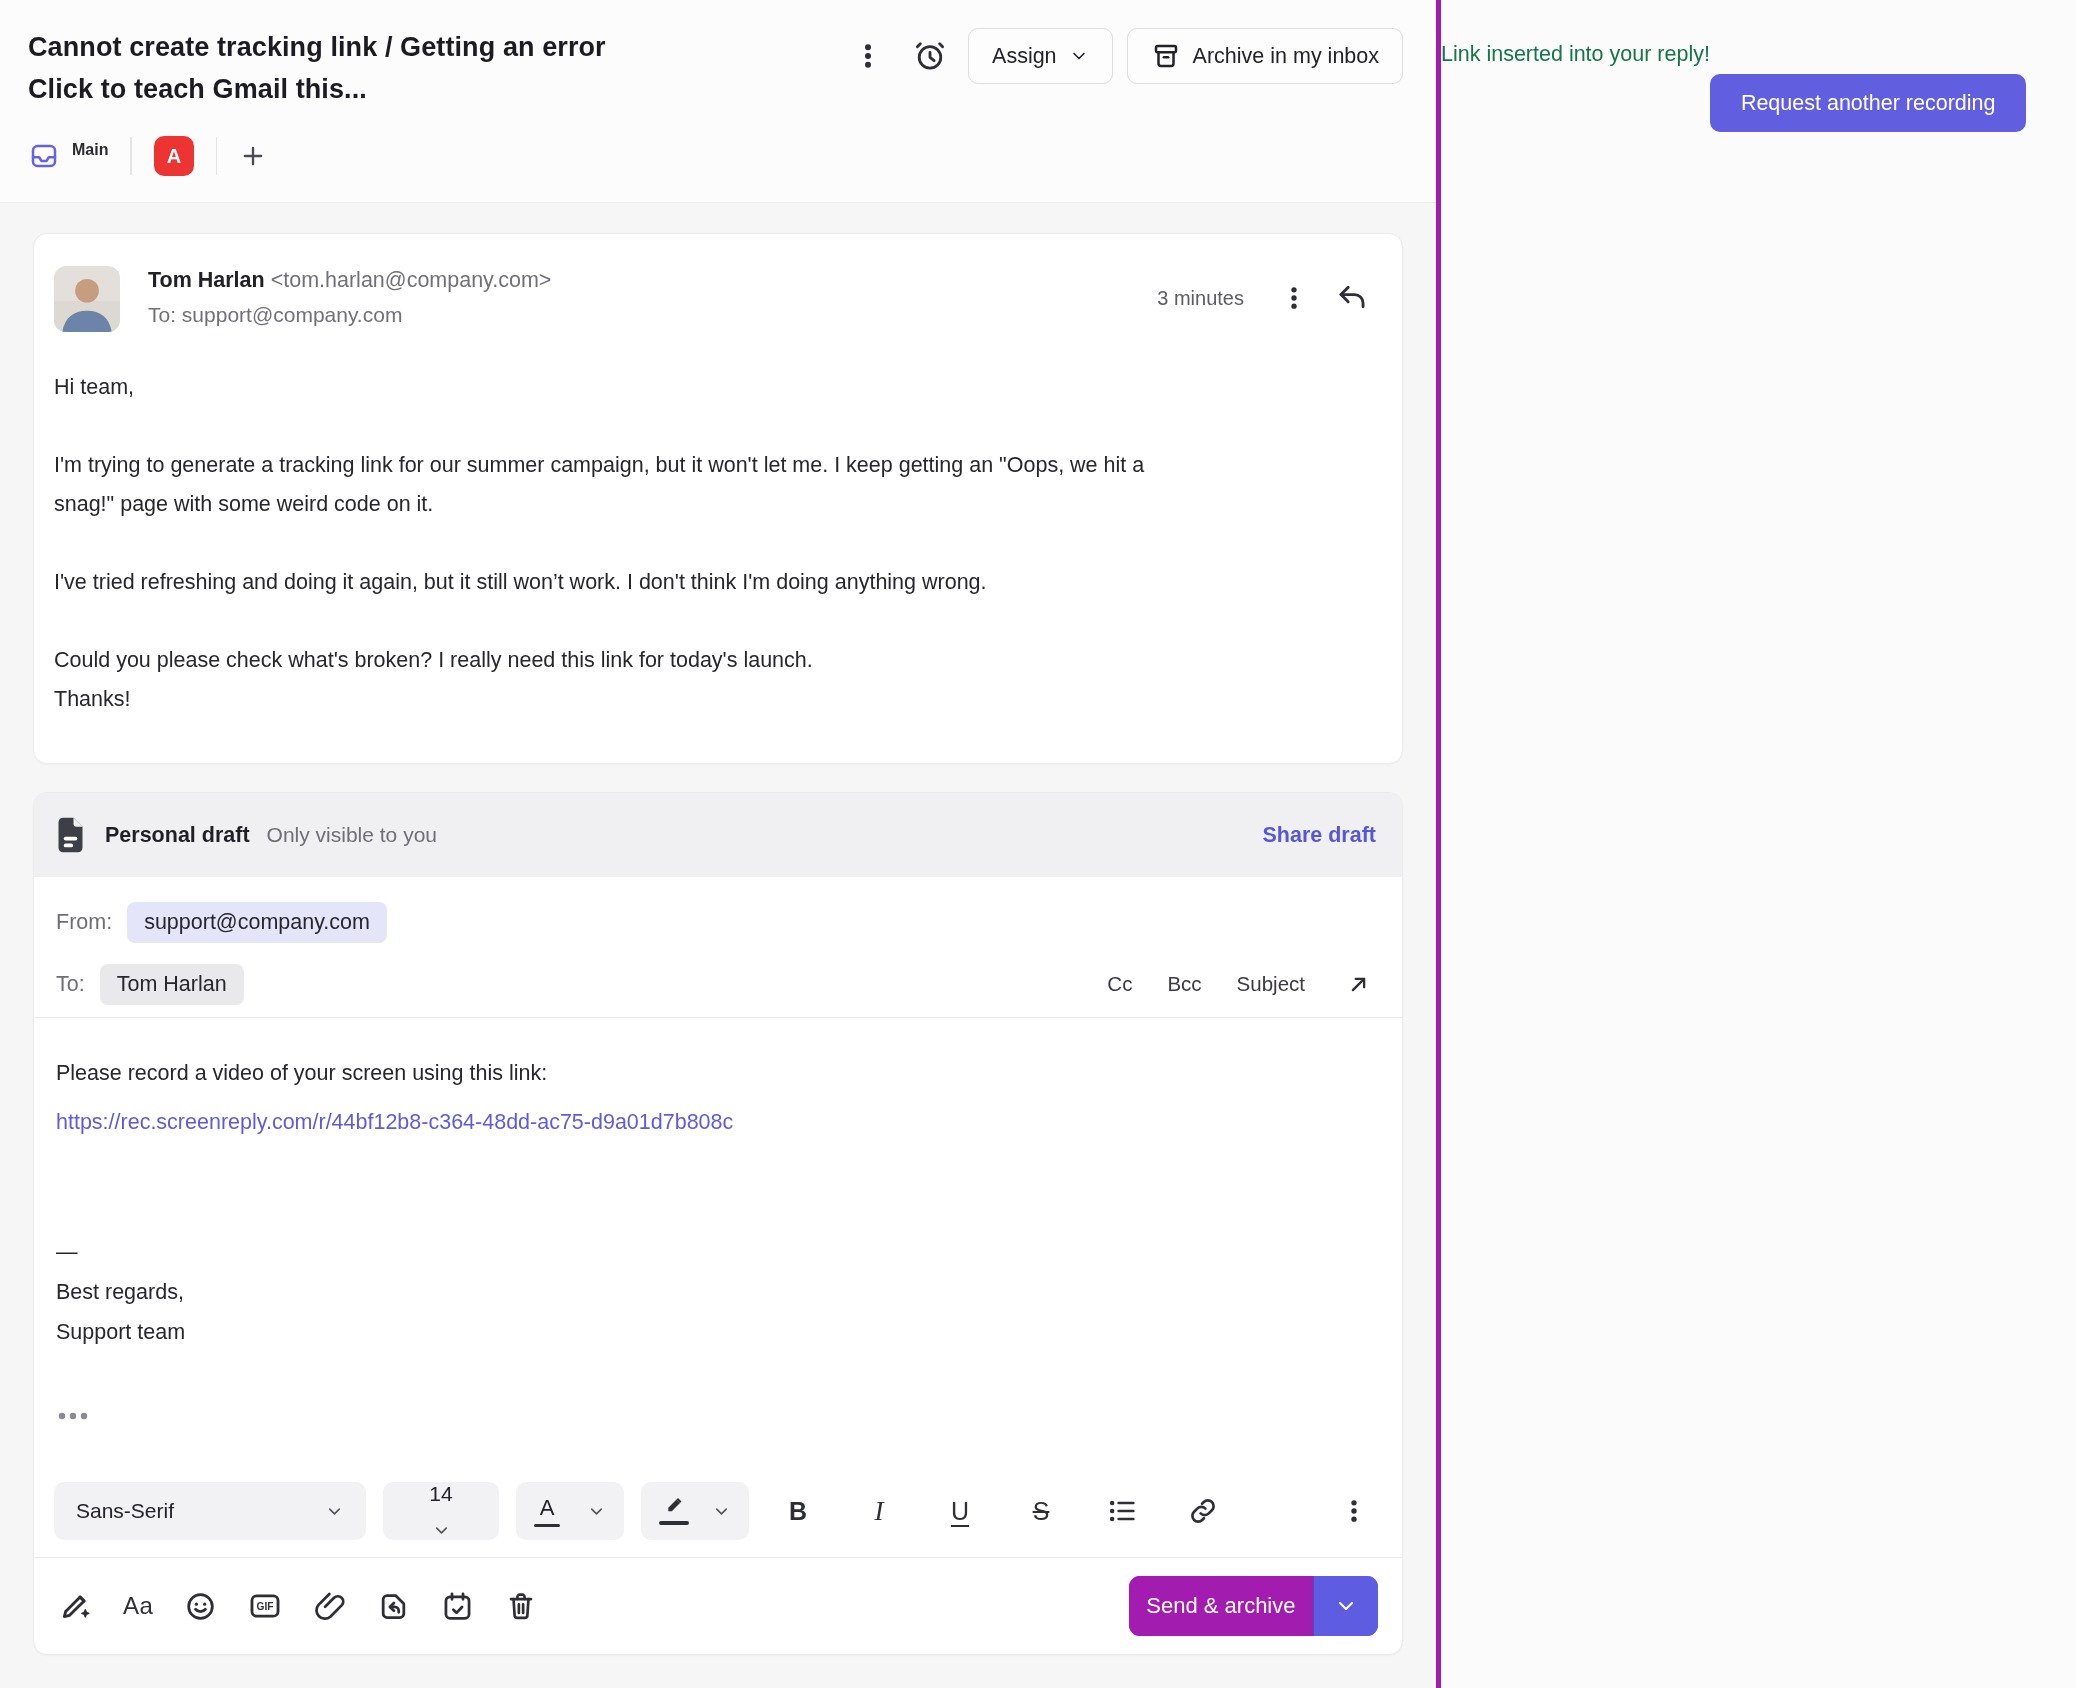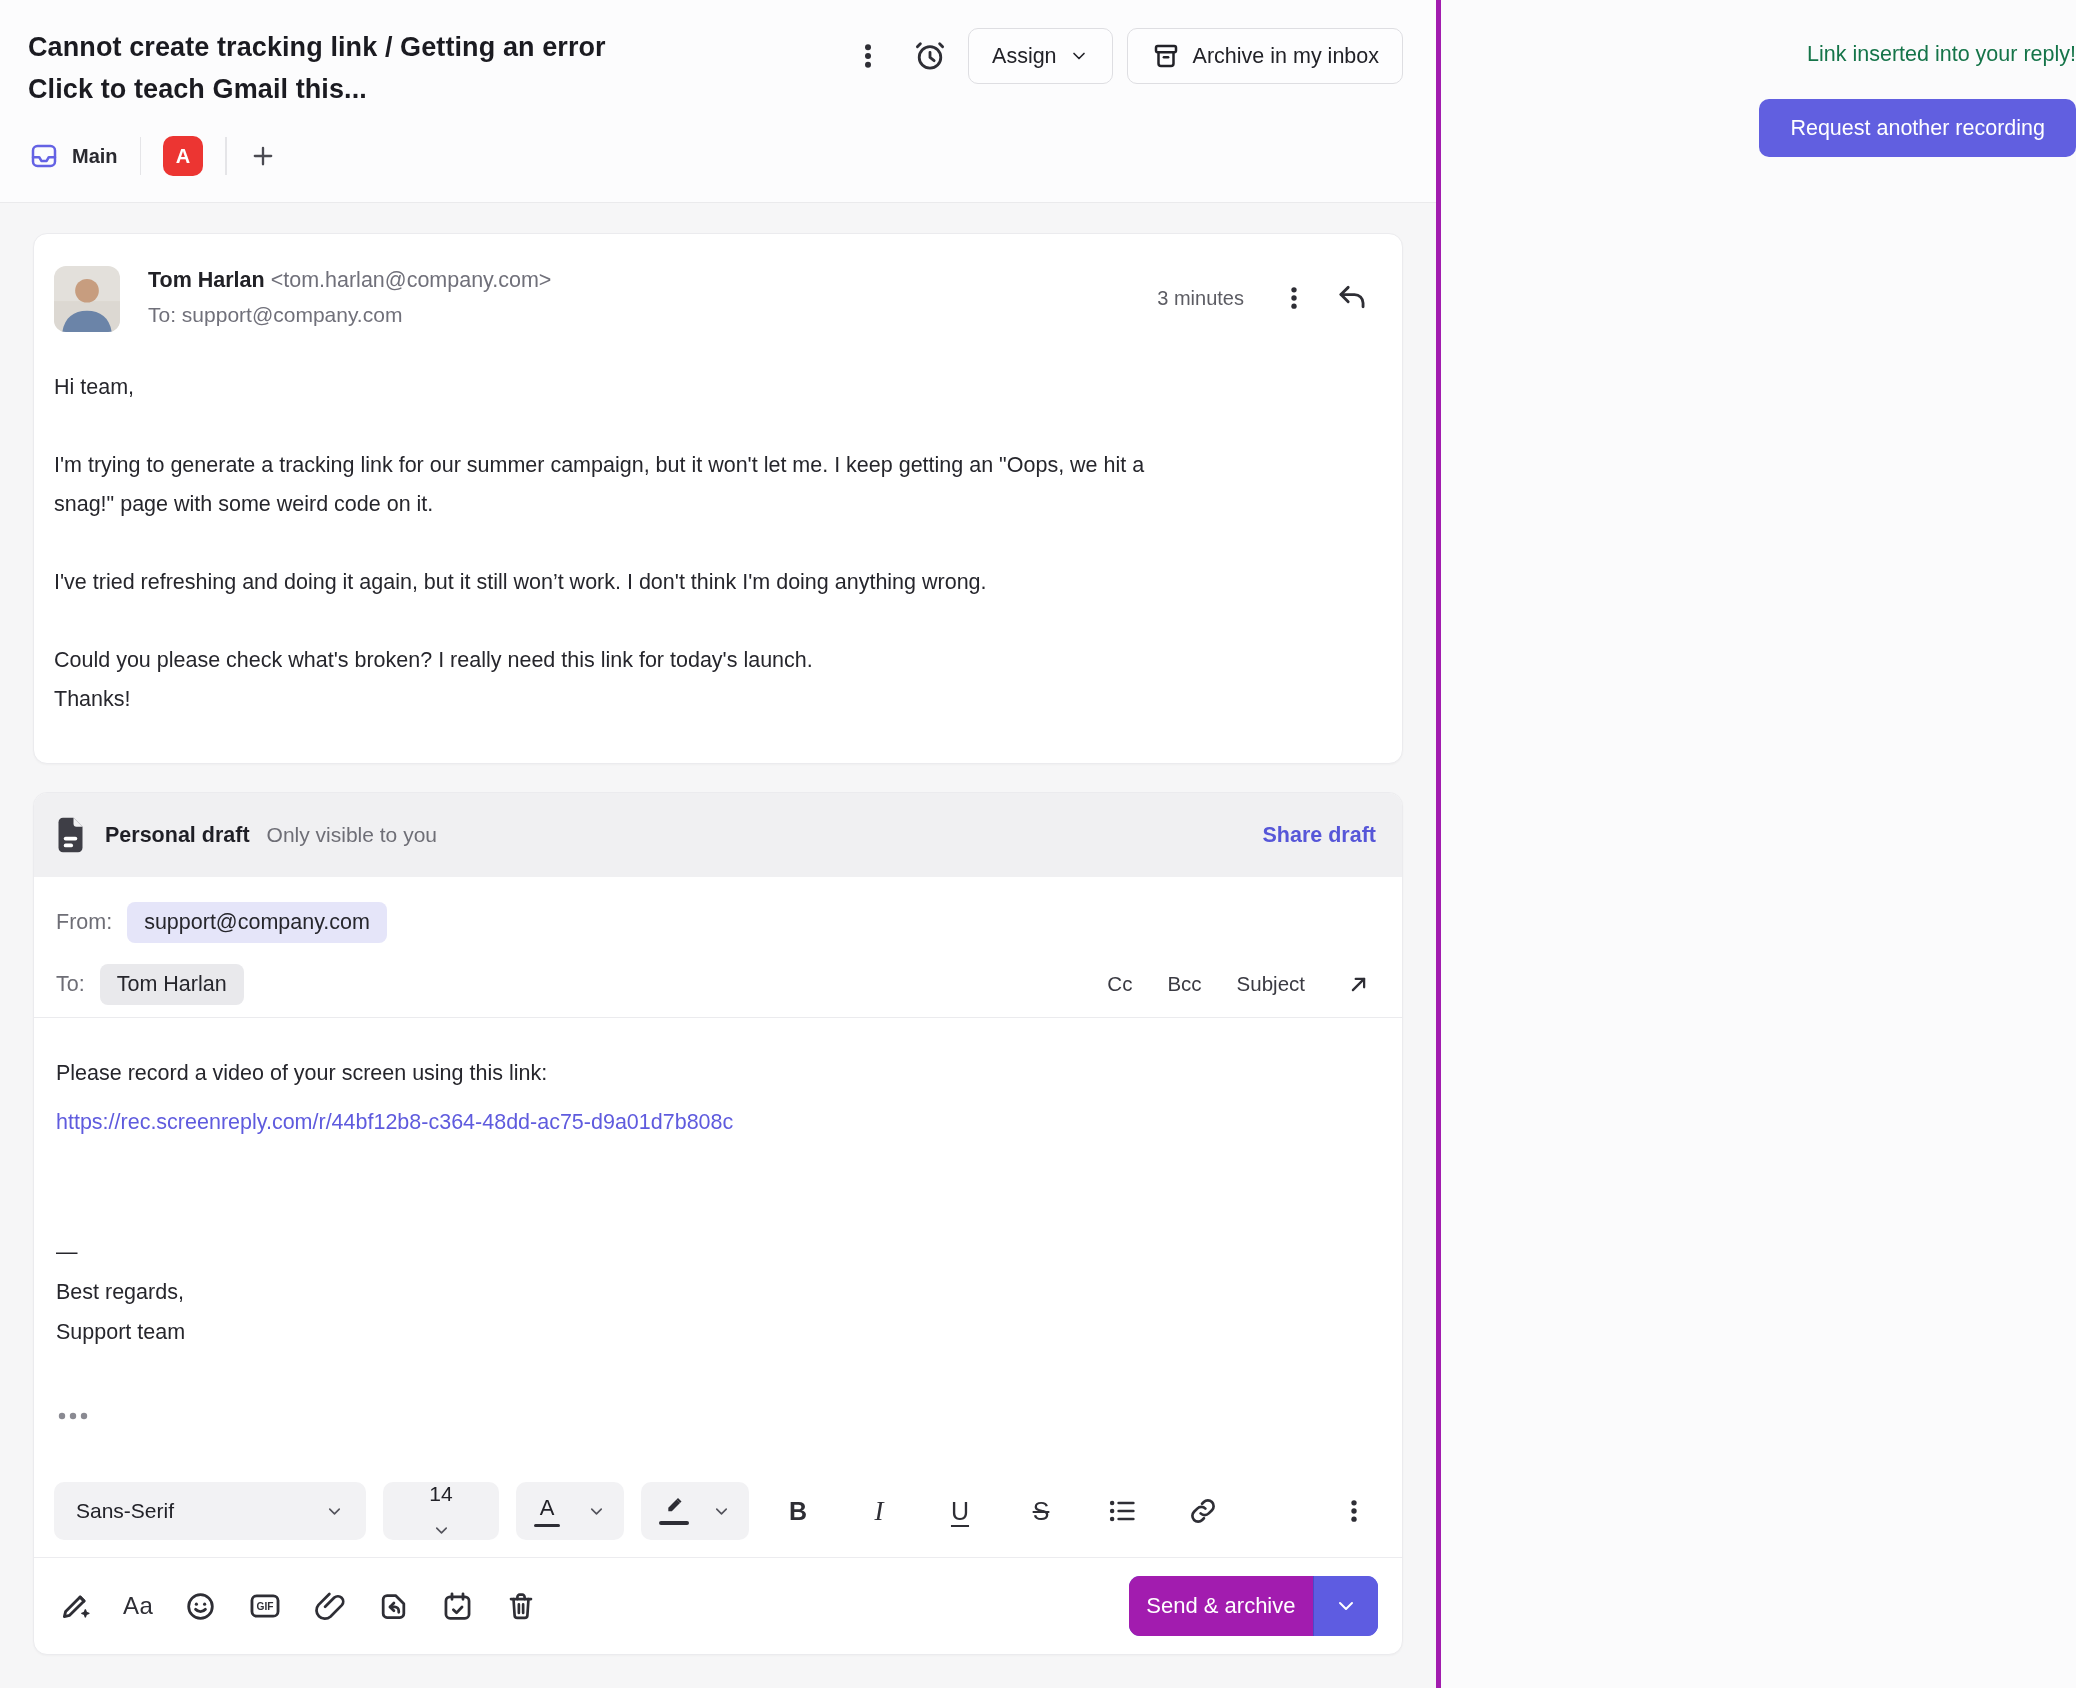--- a/index.html
+++ b/index.html
@@ -12,21 +12,21 @@
   .main-header { background:#FCFCFD; border-bottom:1px solid #EAEAEC; padding:26px 33px 24px 28px; }
   .header-top { display:flex; align-items:flex-start; }
   .title { font-size:27px; line-height:42px; font-weight:700; color:#1B1B21; max-width:645px; letter-spacing:.1px; }
   .header-actions { margin-left:auto; display:flex; align-items:center; gap:14px; padding-top:2px; }
   .icon-btn { background:none; border:none; cursor:pointer; display:flex; align-items:center; justify-content:center; width:48px; height:52px; color:#2E2E35; }
   .btn-outline { display:flex; align-items:center; gap:12px; height:56px; padding:0 23px; background:#FDFDFE; border:1.5px solid #DEDEE2; border-radius:10px; font-size:21.5px; color:#222228; font-family:inherit; cursor:pointer; }
   svg { display:block; }
   .stroke { fill:none; stroke:currentColor; stroke-width:2; stroke-linecap:round; stroke-linejoin:round; }
 
   .tag-row { display:flex; align-items:center; margin-top:24px; height:44px; }
-  .tag-main { display:flex; align-items:center; gap:12px; color:#2A2A30; font-size:20px; font-weight:600; cursor:pointer; }
+  .tag-main { display:flex; align-items:flex-start; gap:12px; color:#2A2A30; font-size:16px; font-weight:600; cursor:pointer; }
   .tag-main svg { color:#6462E4; }
   .v-div { width:1.5px; height:38px; background:#E5E5E8; margin:0 22px; }
   .badge-a { width:40px; height:40px; border-radius:10px; background:#EC3532; color:#fff; font-size:20px; font-weight:700; display:flex; align-items:center; justify-content:center; cursor:pointer; }
   .plus-btn { background:none; border:none; color:#4A4A52; cursor:pointer; display:flex; }
 
   .thread { flex:1; padding:30px 33px 33px; display:flex; flex-direction:column; gap:28px; overflow:hidden; }
   .card { background:#fff; border:1px solid #EBEBEE; border-radius:14px; box-shadow:0 1px 2px rgba(20,20,30,.03); }
 
   
   .email-card { padding:32px 26px 44px 20px; }
@@ -88,21 +88,21 @@
   .send-split { margin-left:auto; display:flex; align-items:stretch; height:60px; border-radius:11px; overflow:hidden; background:#5E5CE1; }
   .send-main { background:#a21caf; color:#fff; border:none; font-family:inherit; font-size:22px; font-weight:500; padding:0 17px; cursor:pointer; }
   .send-sep { width:1.5px; background:#4B49C9; }
   .send-caret { background:#5E5CE1; color:#fff; border:none; width:64px; display:flex; align-items:center; justify-content:center; cursor:pointer; }
 
   
   .panel { flex:1; height:100%; background:#FBFBFC; display:flex; flex-direction:column; }
   .panel-header { height:118px; display:flex; align-items:center; justify-content:space-between; padding:0 38px 0 36px; border-bottom:1px solid #ECECEE; flex:0 0 auto; }
   .panel-title { font-size:28px; font-weight:700; color:#17171D; letter-spacing:.1px; }
   .panel-close { background:none; border:none; color:#2A2A31; cursor:pointer; display:flex; }
-  .panel-body { display:flex; flex-direction:column; align-items:flex-end; padding-top:42px; }
+  .panel-body { display:flex; flex-direction:row; align-items:flex-start; padding-top:42px; }
   .panel-status { font-size:21.5px; font-weight:500; color:#157449; }
   .panel-action { margin-top:32px; background:#615FE0; color:#fff; border:none; border-radius:10px; height:58px; padding:0 31px; font-size:21.5px; font-family:inherit; font-weight:500; cursor:pointer; }
 </style>
 </head>
 <body>
 
 <div class="main">
 
   <div class="main-header">
     <div class="header-top">

